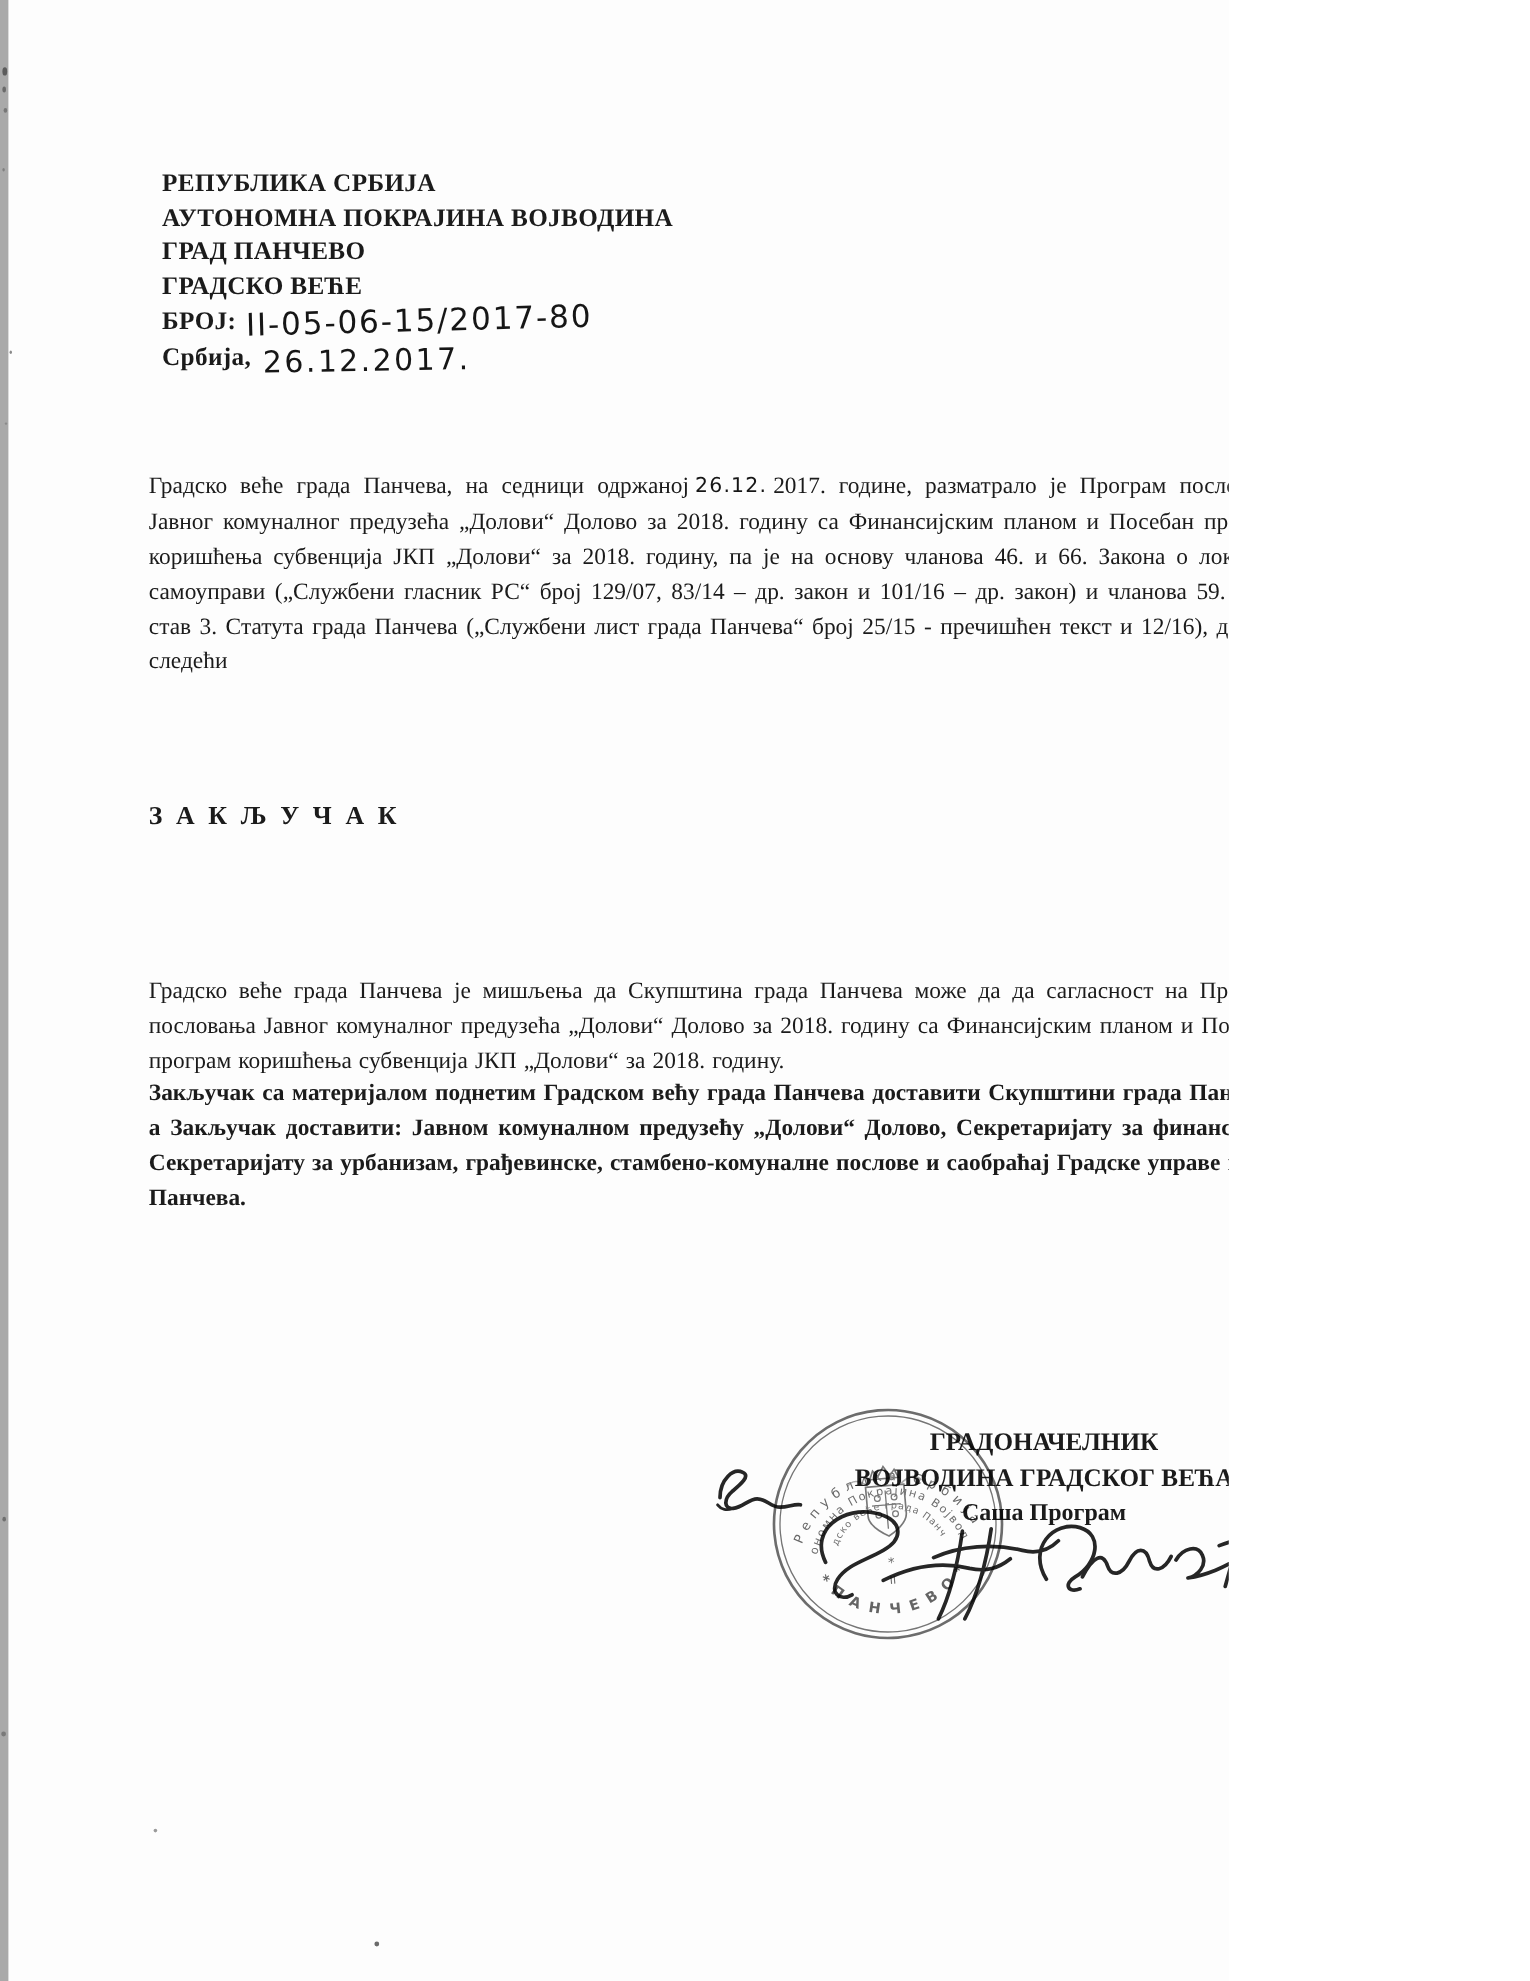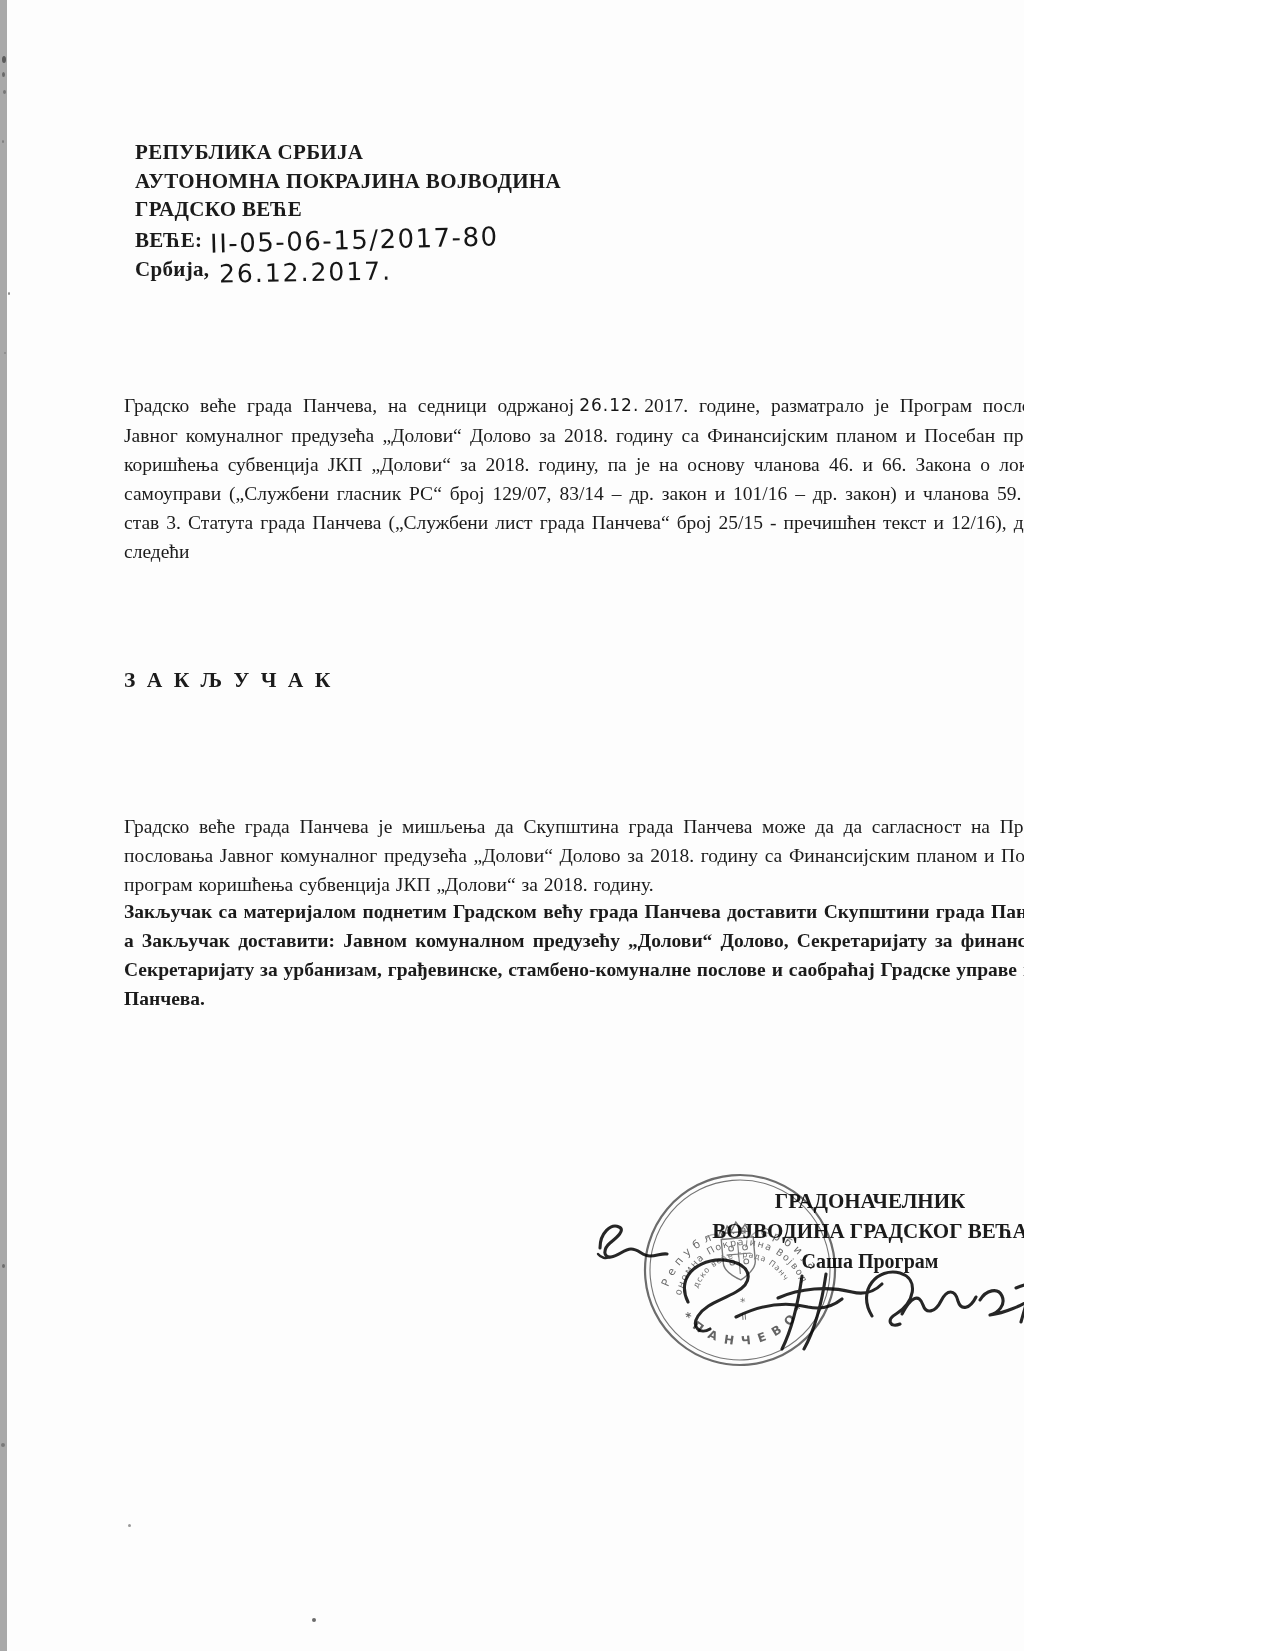--- a/index.html
+++ b/index.html
@@ -58,23 +58,24 @@
   <div class="sp" style="left:128px;top:1524px;width:3px;height:3px;background:#9a9a9a;"></div>
   <div class="sp" style="left:312px;top:1618px;width:4px;height:4px;background:#6b6b6b;"></div>
   <div class="sp" style="left:1164px;top:3px;width:4px;height:3px;background:#9a9a9a;"></div>
   <div class="sp" style="left:1212px;top:2px;width:3px;height:3px;background:#9a9a9a;"></div>
   <div class="sp" style="left:1243px;top:130px;width:3px;height:3px;background:#828282;"></div>
   <div class="sp" style="left:1234px;top:1522px;width:4px;height:4px;background:#888888;"></div>
 
   <header class="letterhead">
     <div>РЕПУБЛИКА СРБИЈА</div>
     <div>АУТОНОМНА ПОКРАЈИНА ВОЈВОДИНА</div>
+    <div>ГРАД ПАНЧЕВО</div>
     <div>ГРАДСКО ВЕЋЕ</div>
     <div>
-      <span>ВЕЋЕ:</span><span class="hand hand-number">II-05-06-15/2017-80</span>
+      <span>БРОЈ:</span><span class="hand hand-number">II-05-06-15/2017-80</span>
     </div>
     <div>
       <span>Србија,</span><span class="hand hand-date">26.12.2017.</span>
     </div>
   </header>
 
   <p class="bodytext p1">
     <span>Градско веће града Панчева, на седници одржаној</span><span class="hand hand-inline">26.12.</span><span>2017. године, разматрало је Програм пословања Јавног комуналног предузећа „Долови“ Долово за 2018. годину са Финансијским планом и Посебан програм коришћења субвенција ЈКП „Долови“ за 2018. годину, па је на основу чланова 46. и 66. Закона о локалној самоуправи („Службени гласник РС“ број 129/07, 83/14 – др. закон и 101/16 – др. закон) и чланова 59. и 98. став 3. Статута града Панчева („Службени лист града Панчева“ број 25/15 - пречишћен текст и 12/16), донело следећи</span>
   </p>
 

